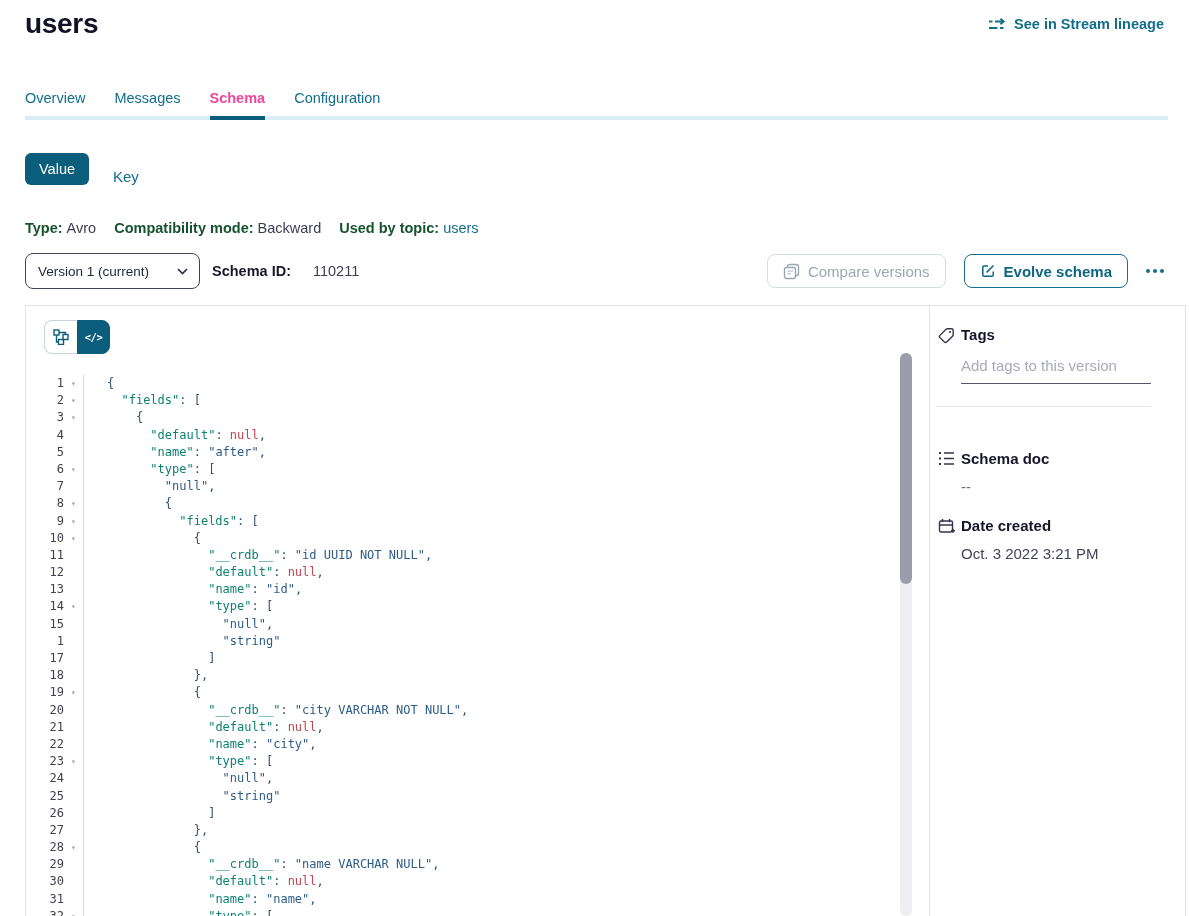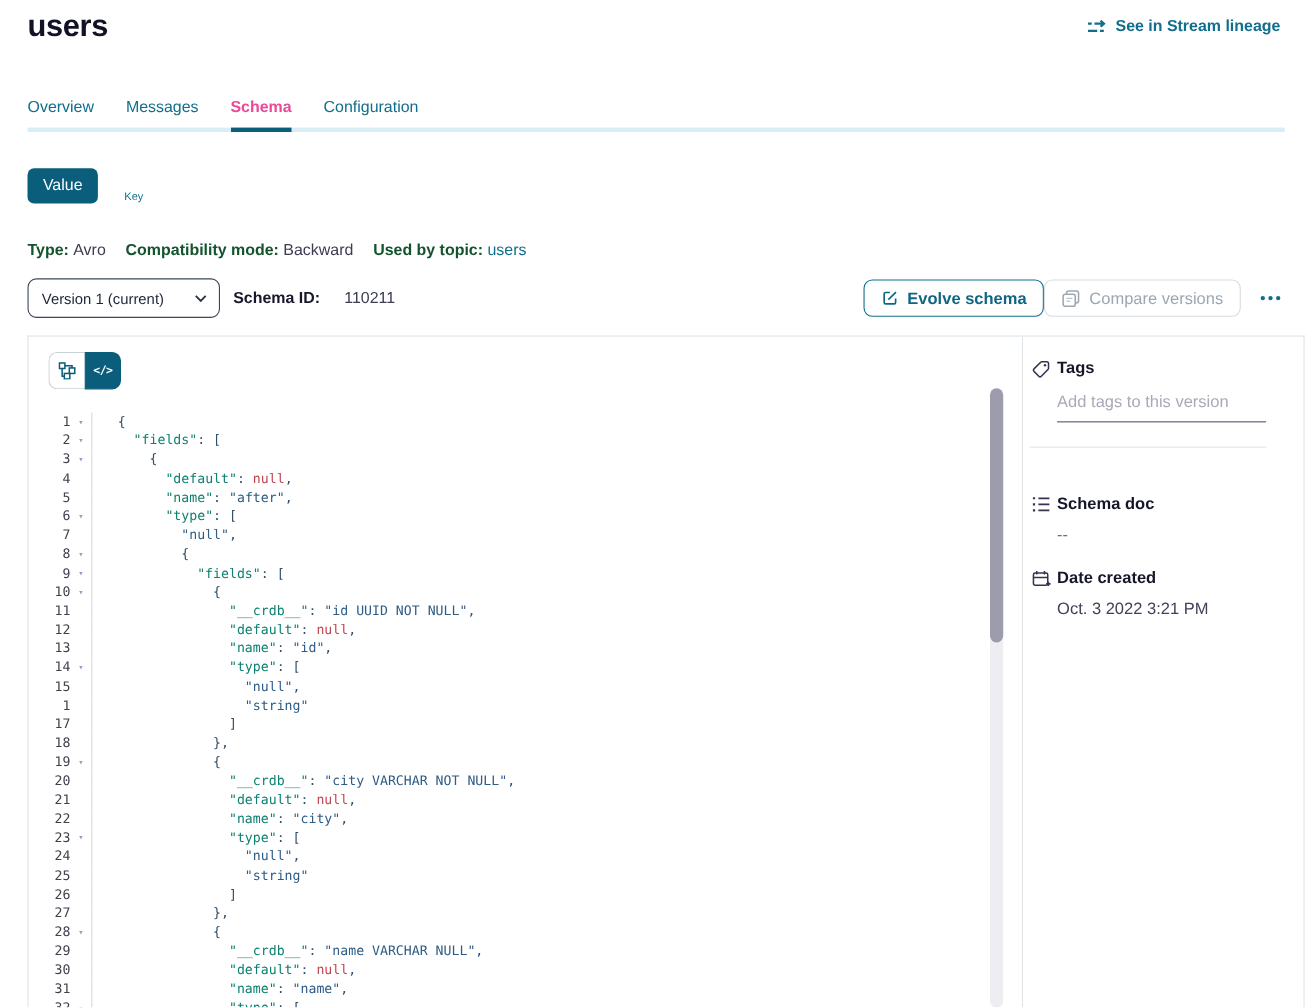--- a/index.html
+++ b/index.html
@@ -16,21 +16,21 @@
   .tabs{position:absolute;left:25px;top:90px;display:flex;gap:29px;font-size:14.5px;font-weight:500}
   .tab{color:#116e8c;position:relative;cursor:pointer;padding-bottom:10px}
   .tab.active{color:#ec4899;font-weight:600}
   .tab.active::after{content:"";position:absolute;left:0;right:0;top:26px;height:4px;background:#0b5d7c;z-index:2}
   .tabbar{position:absolute;left:25px;top:116px;width:1143px;height:4px;background:#d9edf7}
 
   
   .serde{position:absolute;left:25px;top:153px;display:flex;align-items:flex-end;gap:24px}
   .btn-value{background:#0b5d7c;color:#fff;border:none;border-radius:6px;height:32px;padding:0 14px;
              font-size:14.5px;font-weight:500;font-family:inherit;cursor:pointer}
-  .btn-key{color:#116e8c;font-size:10px;font-weight:500;background:none;border:none;font-family:inherit;cursor:pointer}
+  .btn-key{color:#116e8c;font-size:15px;font-weight:500;background:none;border:none;font-family:inherit;cursor:pointer}
 
   
   .meta{position:absolute;left:25px;top:220px;display:flex;gap:18px;font-size:14.5px;color:#3c3c52}
   .mg b{color:#14532d;font-weight:700;margin-right:4px}
   .mg .link{color:#116e8c;cursor:pointer;text-decoration:none}
 
   
   .toolbar{position:absolute;left:25px;top:253px;width:1143px;display:flex;align-items:center}
   .sel-wrap{position:relative}
   select.version{appearance:none;-webkit-appearance:none;width:175px;height:36px;border:1px solid #3c4658;
@@ -122,38 +122,38 @@
         <option>Version 1 (current)</option>
       </select>
       <span>
         <svg width="11" height="7" viewBox="0 0 11 7" fill="none" stroke="#26324a" stroke-width="1.7">
             <path d="M1 1 L5.5 5.5 L10 1"></path>
           </svg>
       </span>
     </span>
     <span class="schemaid"><b>Schema ID:</b><span>110211</span></span>
     <span class="spacer"></span>
-    <button class="btn-ghost btn-evolve">
-      <span style="display:flex">
-        <svg width="16" height="16" viewBox="0 0 16 16" fill="none" stroke="#0f6584" stroke-width="1.5">
-          <path d="M13.2 8.4 V12 a1.3 1.3 0 0 1 -1.3 1.3 H4.1 A1.3 1.3 0 0 1 2.8 12 V4.2 A1.3 1.3 0 0 1 4.1 2.9 H8"></path>
-          <path d="M6.6 9.4 L13.5 2.5"></path>
-        </svg>
-      </span>
-      <span>Evolve schema</span>
-    </button>
     <button class="btn-ghost btn-compare">
       <span style="display:flex">
         <svg width="17" height="17" viewBox="0 0 17 17" fill="none">
           <rect x="4.5" y="1.5" width="11" height="11" rx="2" fill="#fff" stroke="#9ba7b2" stroke-width="1.4"></rect>
           <rect x="1.5" y="4.5" width="11" height="11" rx="2" fill="#fff" stroke="#9ba7b2" stroke-width="1.4"></rect>
           <path d="M4.5 8.2 H10 M4.5 10.8 H8" stroke="#bcc4cb" stroke-width="1.2"></path>
         </svg>
       </span>
       <span>Compare versions</span>
+    </button>
+    <button class="btn-ghost btn-evolve">
+      <span style="display:flex">
+        <svg width="16" height="16" viewBox="0 0 16 16" fill="none" stroke="#0f6584" stroke-width="1.5">
+          <path d="M13.2 8.4 V12 a1.3 1.3 0 0 1 -1.3 1.3 H4.1 A1.3 1.3 0 0 1 2.8 12 V4.2 A1.3 1.3 0 0 1 4.1 2.9 H8"></path>
+          <path d="M6.6 9.4 L13.5 2.5"></path>
+        </svg>
+      </span>
+      <span>Evolve schema</span>
     </button>
     <button class="more">
         <i></i>
         <i></i>
         <i></i>
       </button>
   </div>
 
   <div class="panel">
 

